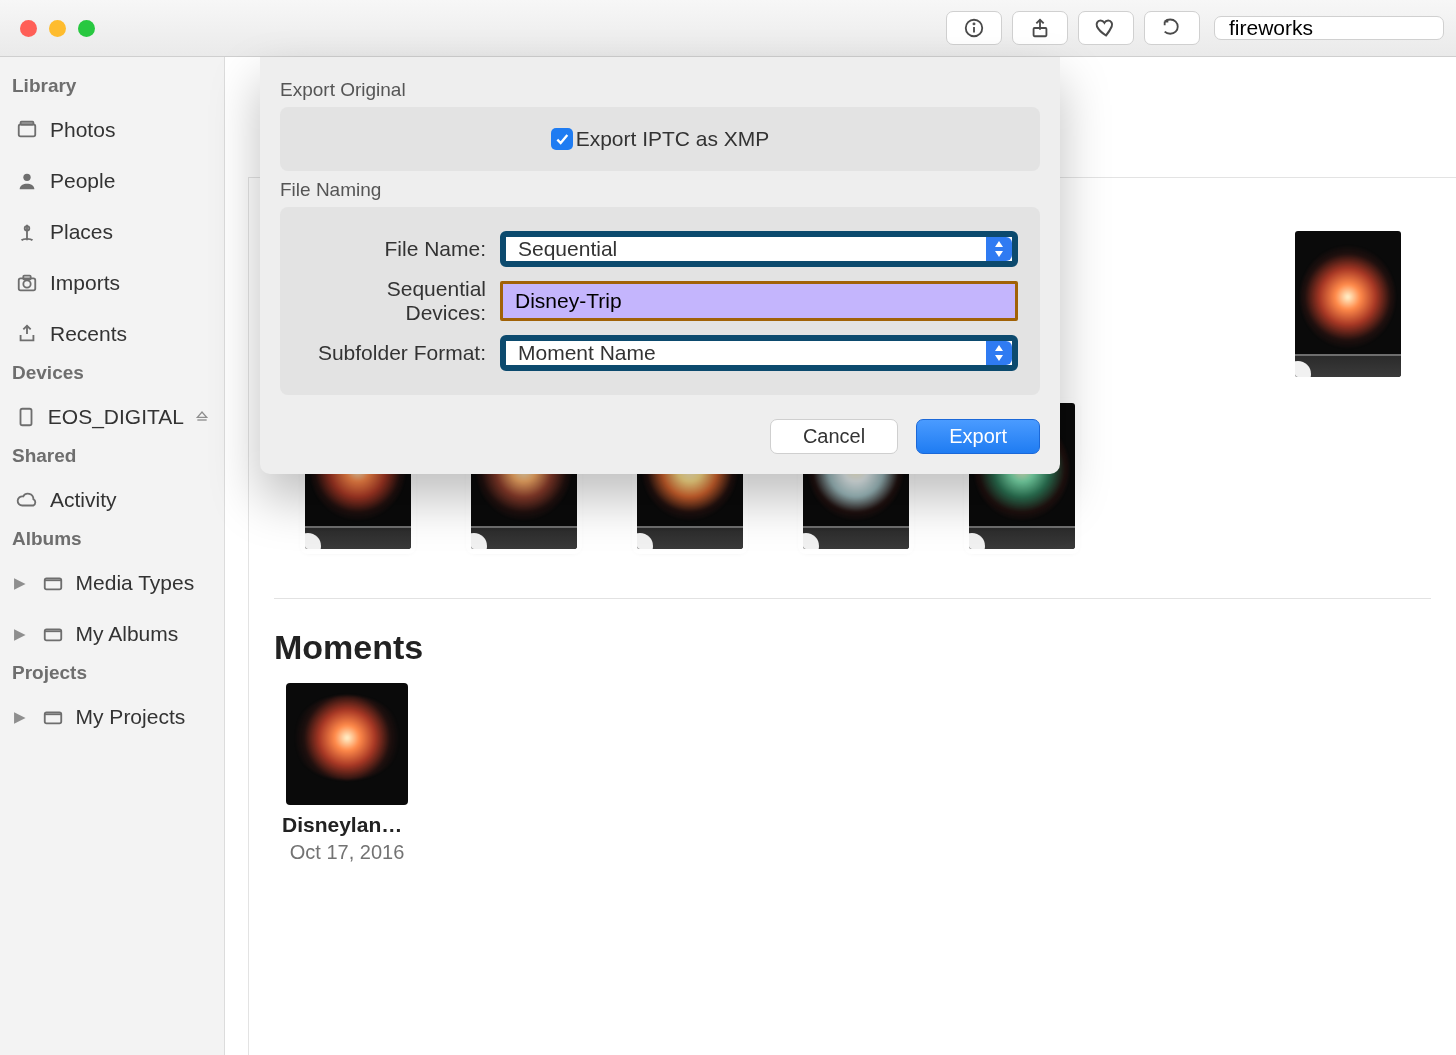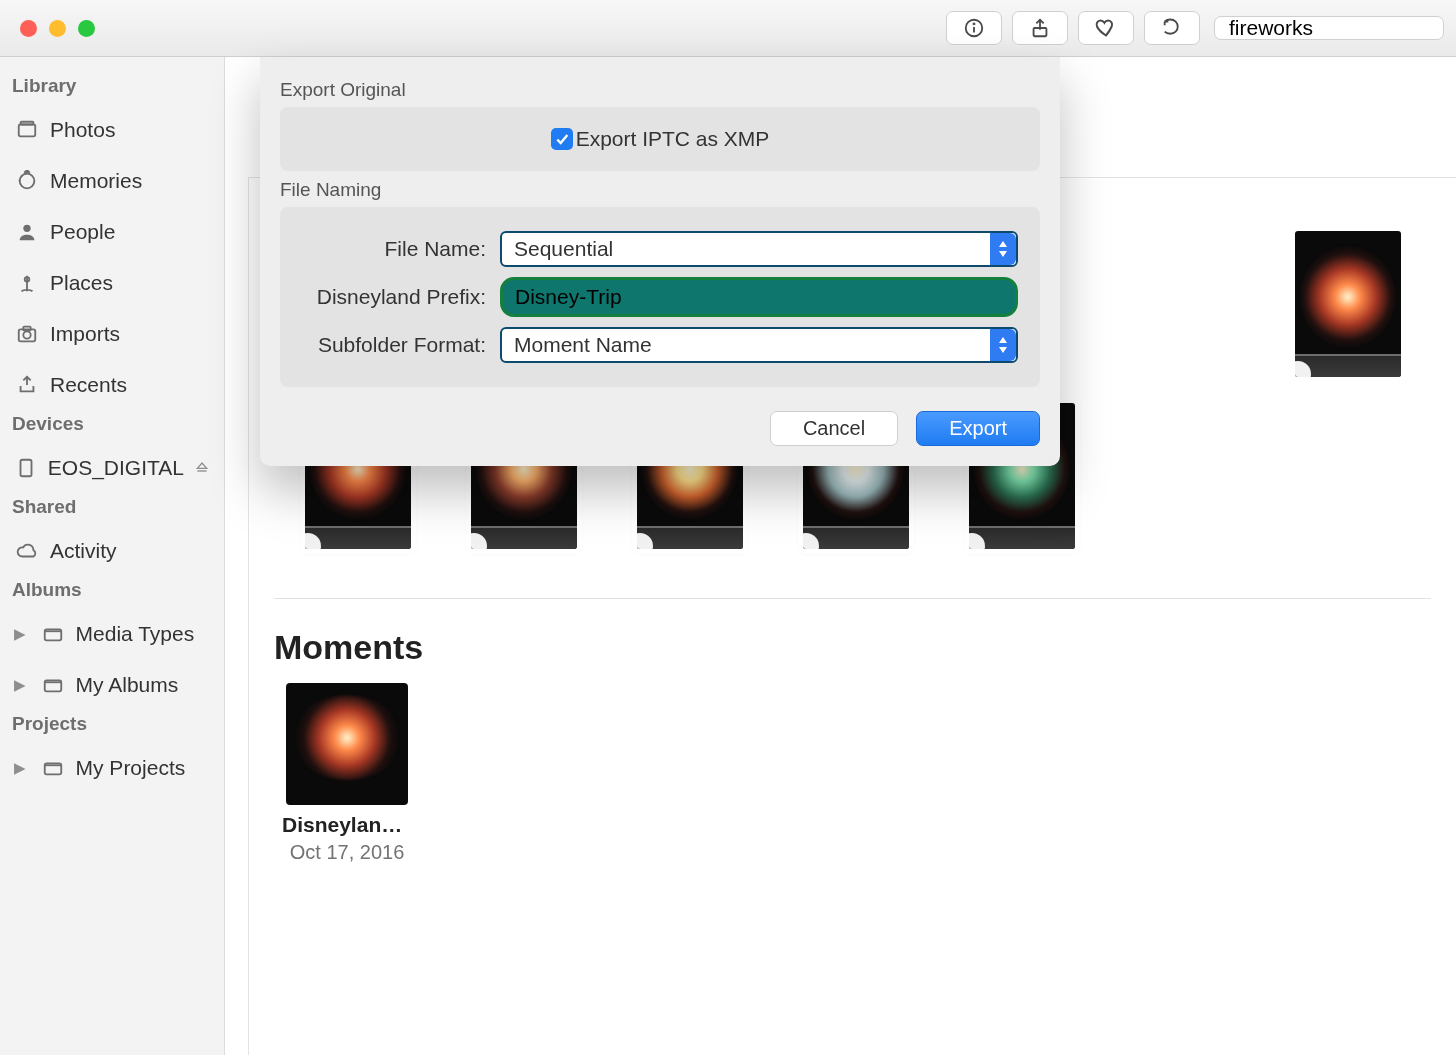--- a/index.html
+++ b/index.html
@@ -123,31 +123,31 @@
 }
 .dlg-row { display:flex; align-items:center; margin: 10px 0; }
 .dlg-row .lbl { width:198px; text-align:right; padding-right:14px; font-size:21px; color:#333; }
 .check-row { display:flex; align-items:center; justify-content:center; gap:3px; padding:6px 0; }
 .checkbox {
   width:22px; height:22px; background:#1f7cf2; border-radius:5px;
   display:flex; align-items:center; justify-content:center;
 }
 .checkbox svg { width:16px; height:16px; }
 .select-wrap {
-  flex:1; position:relative; background:#fff; border:2px solid #0c4a6e; border-radius:6px;
+  flex:1; position:relative; background:#fff; border:6px solid #0c4a6e; border-radius:6px;
   height:36px; display:flex; align-items:center; padding:0 12px;
 }
 .select-btn {
   position:absolute; right:0; top:0; bottom:0; width:26px;
   background:#2f7bf2; border-top-right-radius:6px; border-bottom-right-radius:6px;
   display:flex; align-items:center; justify-content:center;
 }
 .select-btn svg { width:12px; height:18px; }
 .text-input {
-  flex:1; background:#0f766e; border:3px solid #15803d; border-radius:14px;
+  flex:1; background:#c4b5fd; border:3px solid #a16207; border-radius:2px;
   height:40px; padding:0 12px; font-size:21px; outline:none;
 }
 .dlg-buttons { display:flex; justify-content:flex-end; gap:18px; margin-top:24px; }
 .btn {
   height:35px; padding:0 32px; border-radius:7px; font-size:20px;
   display:flex; align-items:center; justify-content:center;
 }
 .btn-cancel { background:#fff; border:1px solid #cfcfcf; color:#333; }
 .btn-export { background: linear-gradient(#4a9bff,#1f7cf2); color:#fff; border:1px solid #1b68d8; }
 
@@ -202,31 +202,20 @@
   <div class="section-head">Library</div>
 
   <div class="nav-item">
     <span class="icon">
         <svg viewBox="0 0 24 24" fill="none" stroke="#6e6e6e" stroke-width="2">
           <rect x="3" y="6" width="18" height="13" rx="2"></rect>
           <rect x="5" y="3" width="14" height="3" rx="1"></rect>
         </svg>
       </span>
     <span class="label">Photos</span>
-  </div>
-  <div class="nav-item">
-    <span class="icon">
-        <svg viewBox="0 0 24 24" fill="none" stroke="#6e6e6e" stroke-width="2">
-          <circle cx="12" cy="12" r="8"></circle>
-          <path d="M4 12a8 8 0 0 1 8-8" stroke-dasharray="2 3"></path>
-          <polyline points="12 3 12 0"></polyline>
-          <polyline points="9 3 12 0 15 3" fill="#6e6e6e"></polyline>
-        </svg>
-      </span>
-    <span class="label">Memories</span>
   </div>
   <div class="nav-item">
     <span class="icon">
         <svg viewBox="0 0 24 24" fill="#6e6e6e">
           <circle cx="12" cy="8" r="4"></circle>
           <path d="M4 21c0-4 4-6 8-6s8 2 8 6z"></path>
         </svg>
       </span>
     <span class="label">People</span>
   </div>
@@ -406,21 +395,21 @@
         <span class="select-btn">
           <svg viewBox="0 0 12 18" fill="#fff">
               <polygon points="6,1 10,7 2,7"></polygon>
               <polygon points="6,17 2,11 10,11"></polygon>
             </svg>
         </span>
       </div>
     </div>
 
     <div class="dlg-row">
-      <div class="lbl">Disneyland Prefix:</div>
+      <div class="lbl">Sequential Devices:</div>
       <input class="text-input" value="Disney-Trip" style="">
     </div>
 
     <div class="dlg-row">
       <div class="lbl">Subfolder Format:</div>
       <div class="select-wrap">
         <span>Moment Name</span>
         <span class="select-btn">
           <svg viewBox="0 0 12 18" fill="#fff">
               <polygon points="6,1 10,7 2,7"></polygon>

